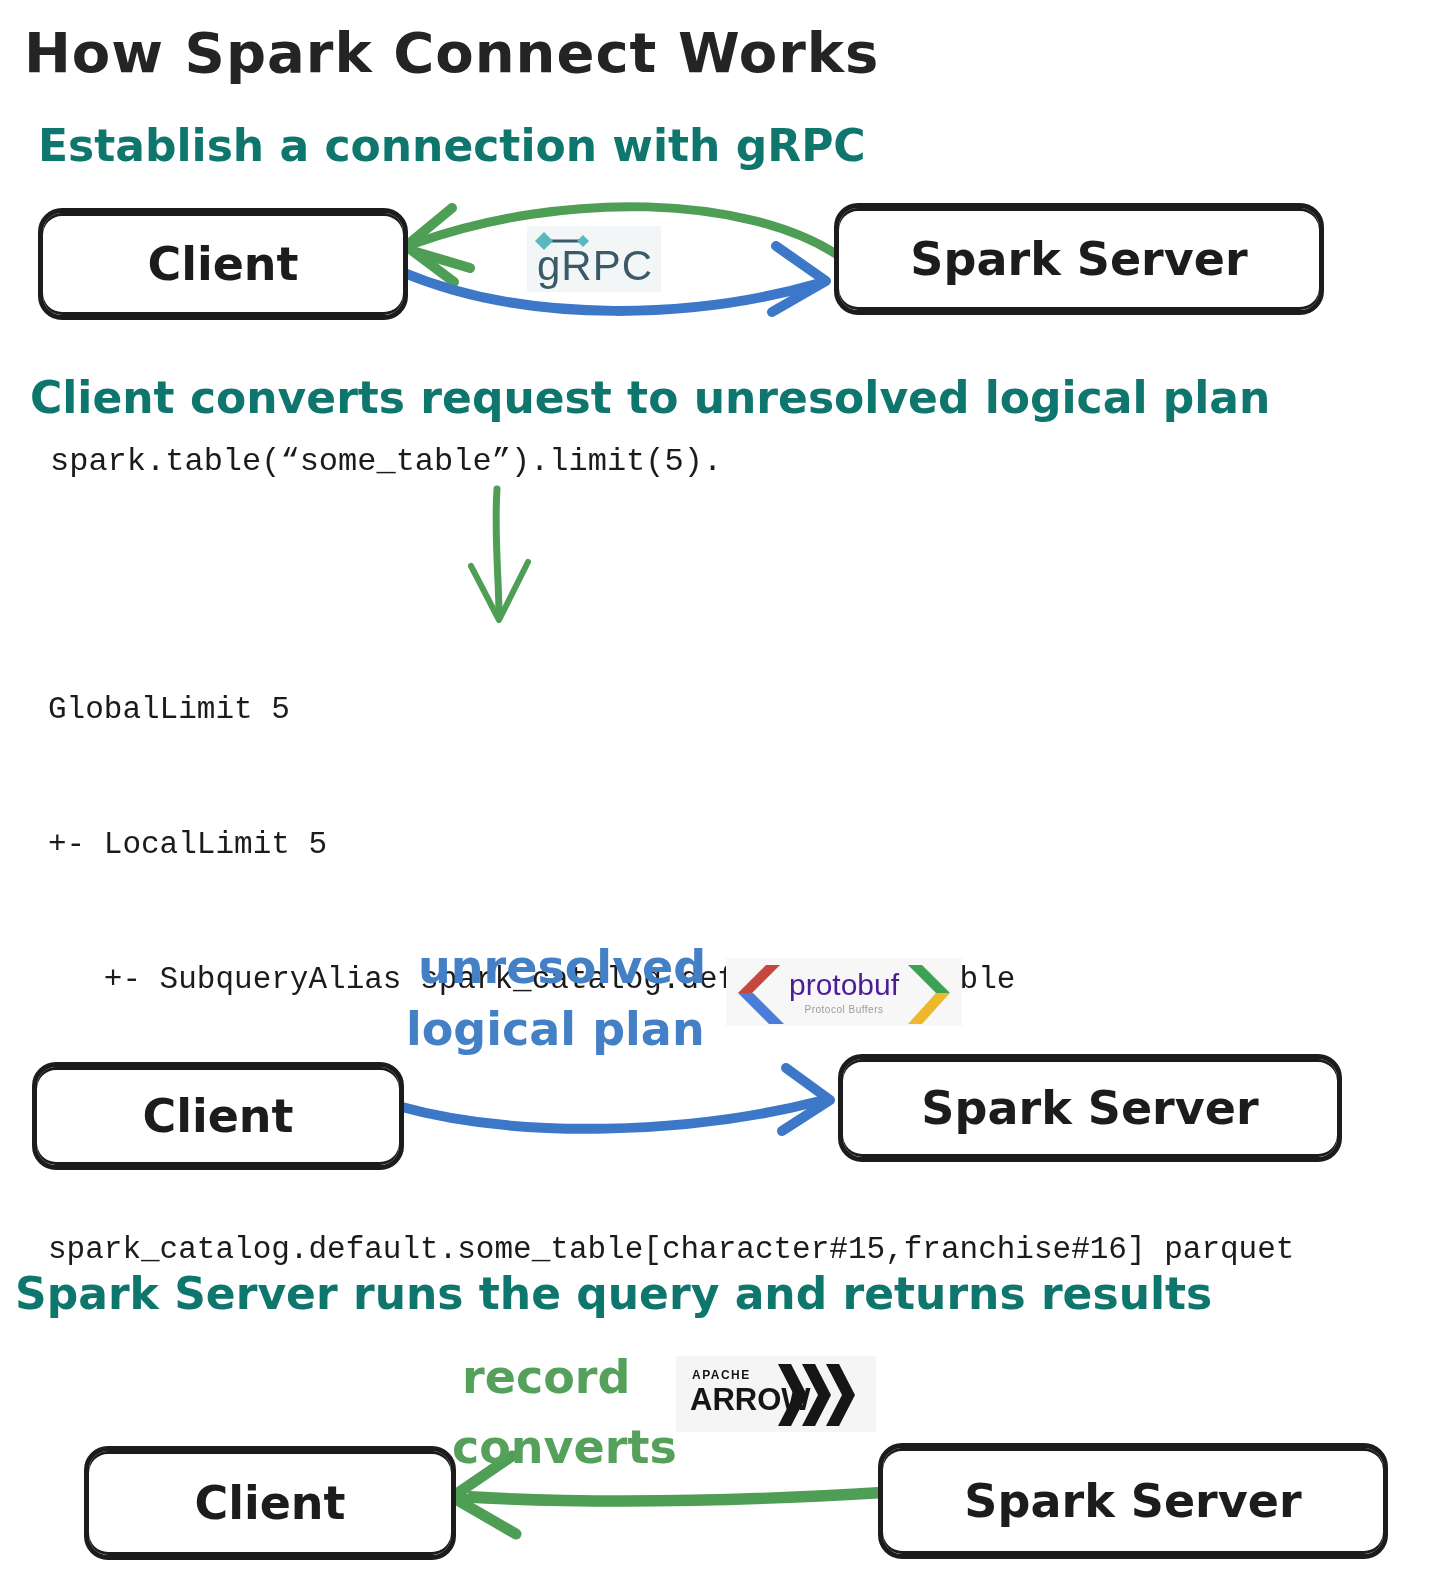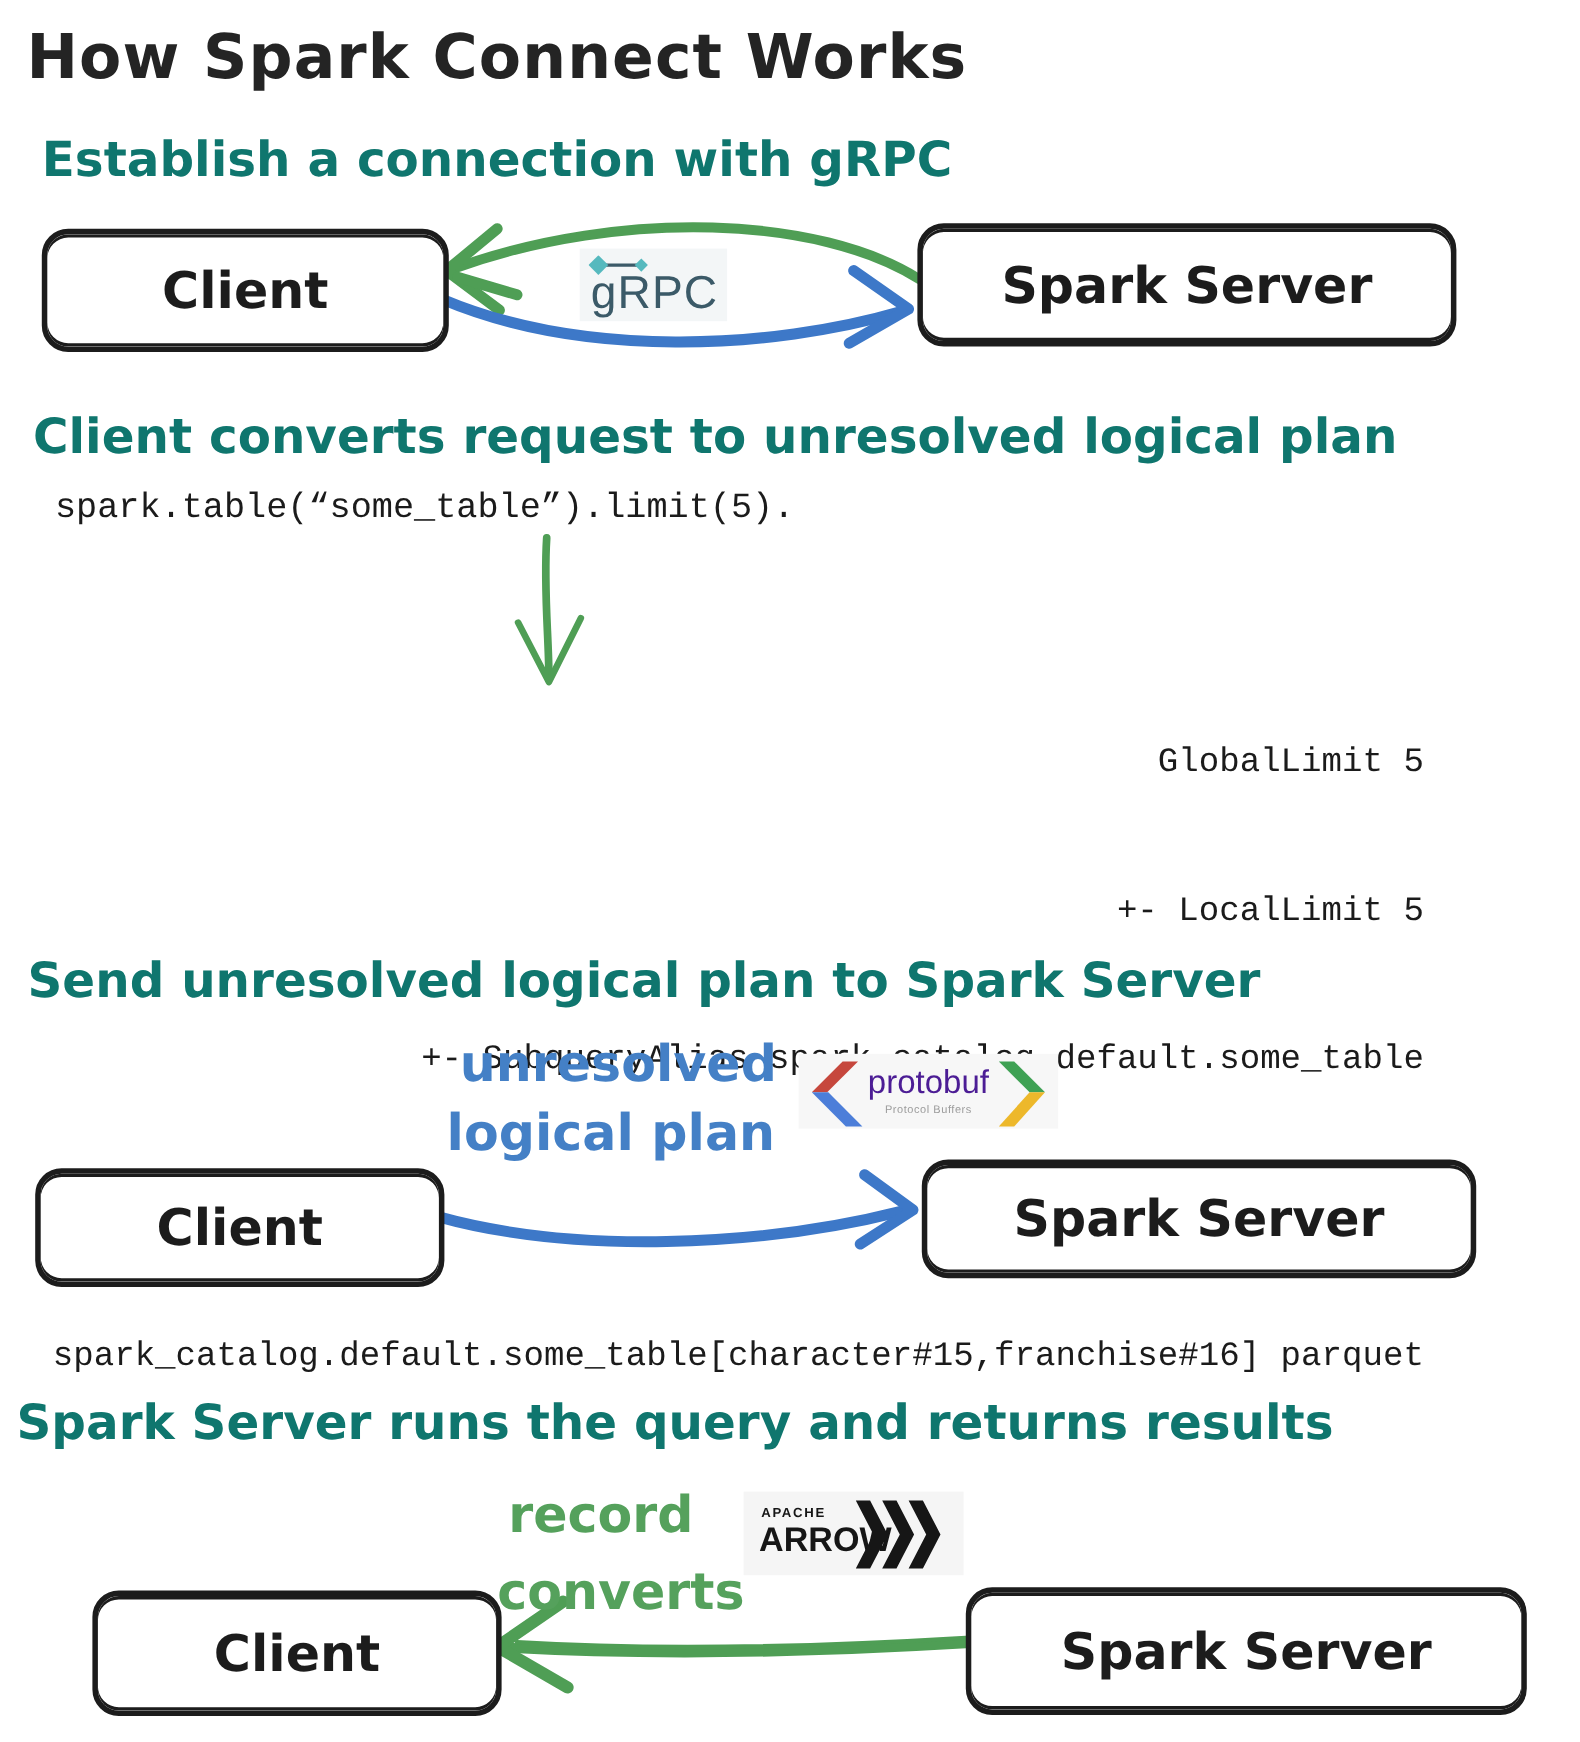--- a/index.html
+++ b/index.html
@@ -118,29 +118,28 @@
   </div>
 
   <div class="box" style="left:834px;top:203px;width:480px;height:102px;">
     <span class="box-label">Spark Server</span>
   </div>
 
   <div class="abs heading" style="left:30px;top:372px;">Client converts request to unresolved logical plan</div>
 
   <div class="abs code" style="left:50px;top:443px;">spark.table(“some_table”).limit(5).</div>
 
-  <div class="abs plan" style="left:48px;top:581px;text-align:right;">
+  <div class="abs plan" style="left:48px;top:597px;">
     <div>GlobalLimit 5</div>
     <div>+- LocalLimit 5</div>
     <div>   +- SubqueryAlias spark_catalog.default.some_table</div>
     <div>      +- Relation</div>
     <div>spark_catalog.default.some_table[character#15,franchise#16] parquet</div>
   </div>
 
-  <div class="abs heading" style="left:25px;top:866px;">Send unresolved logical plan to Spark Server</div>
 
   <div class="abs sublabel" style="left:418px;top:940px;">unresolved</div>
   <div class="abs sublabel" style="left:406px;top:1002px;">logical plan</div>
 
   <div class="logo protobuf-logo" style="left:726px;top:958px;">
     <svg class="abs" style="left:0;top:0;" width="236" height="68" viewBox="0 0 236 68">
       <polygon points="12,35 40,7 54,7 26,35" fill="#c6473d"></polygon>
       <polygon points="12,35 27,35 58,66 43,66" fill="#4c7ed9"></polygon>
       <polygon points="182,7 196,7 224,35 210,35" fill="#3fa154"></polygon>
       <polygon points="210,35 224,35 196,66 182,66" fill="#edb82b"></polygon>

